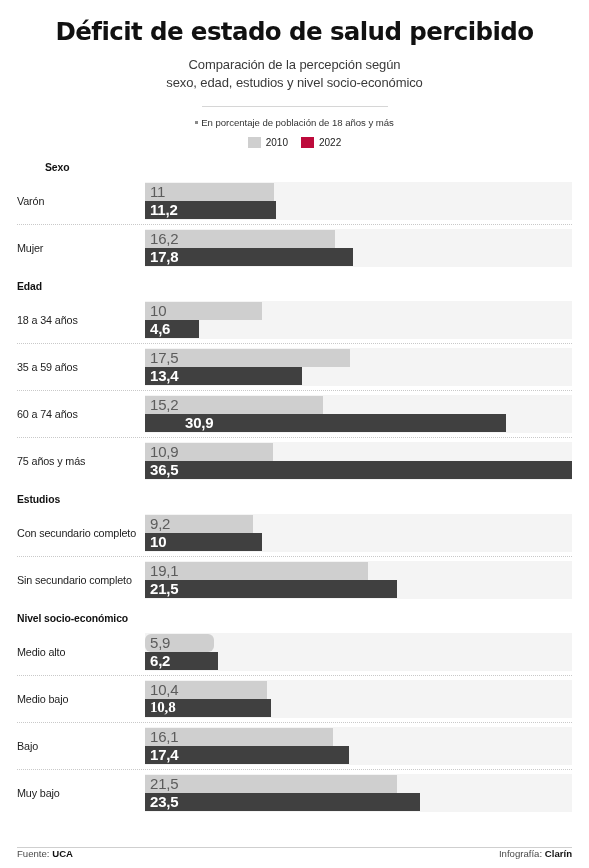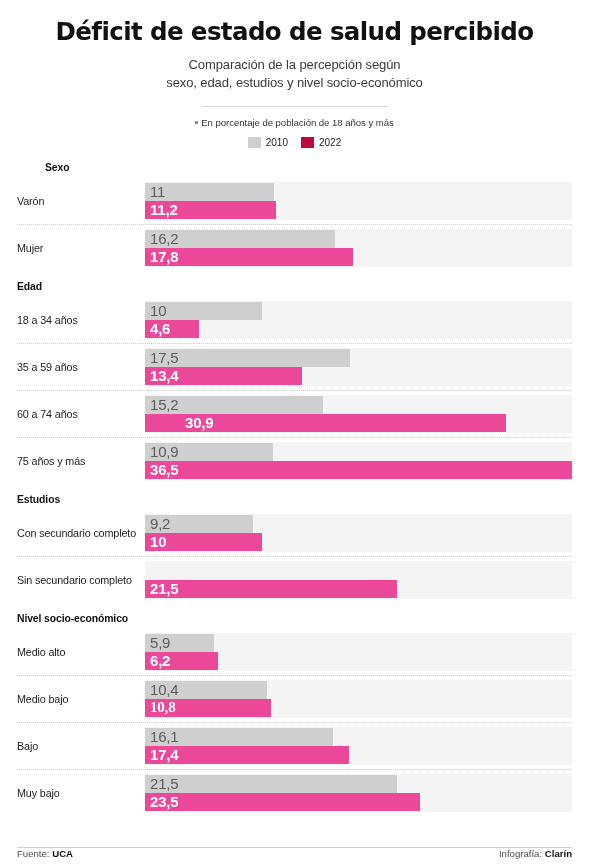--- a/index.html
+++ b/index.html
@@ -133,21 +133,21 @@
   }
 
   .bar {
     position: absolute;
     left: 0;
     height: 18px;
     display: flex;
     align-items: center;
   }
   .bar.old { top: 1px;  background: #cfcfcf; }
-  .bar.new { top: 19px; background: #ec4899; }
+  .bar.new { top: 19px; background: #404040; }
 
   .bar-value {
     font-size: 15px;
     padding-left: 5px;
     white-space: nowrap;
     letter-spacing: -0.2px;
   }
   .bar.old .bar-value { color: #5c5c5c; font-weight: 400; }
   .bar.new .bar-value { color: #ffffff; font-weight: 700; }
 
@@ -278,32 +278,35 @@
             </div>
             <div class="bar new" style="width: 27.3973%;">
               <span class="bar-value">10</span>
             </div>
           </div>
         </div>
         <div class="row">
           <div class="row-sep"></div>
           <div class="row-label">Sin secundario completo</div>
           <div class="track">
+            <div class="bar old" style="width: 52.3288%;">
+              <span class="bar-value">19,1</span>
+            </div>
             <div class="bar new" style="width: 58.9041%;">
               <span class="bar-value">21,5</span>
             </div>
           </div>
         </div>
       </div>
       <div class="section">
         <div class="section-title">Nivel socio-económico</div>
         <div class="row first">
           <div class="row-label">Medio alto</div>
           <div class="track">
-            <div class="bar old" style="width: 16.1644%;">
+            <div class="bar old" style="width: 16.1644%; border-radius: 6px;">
               <span class="bar-value">5,9</span>
             </div>
             <div class="bar new" style="width: 16.9863%;">
               <span class="bar-value">6,2</span>
             </div>
           </div>
         </div>
         <div class="row">
           <div class="row-sep"></div>
           <div class="row-label">Medio bajo</div>

